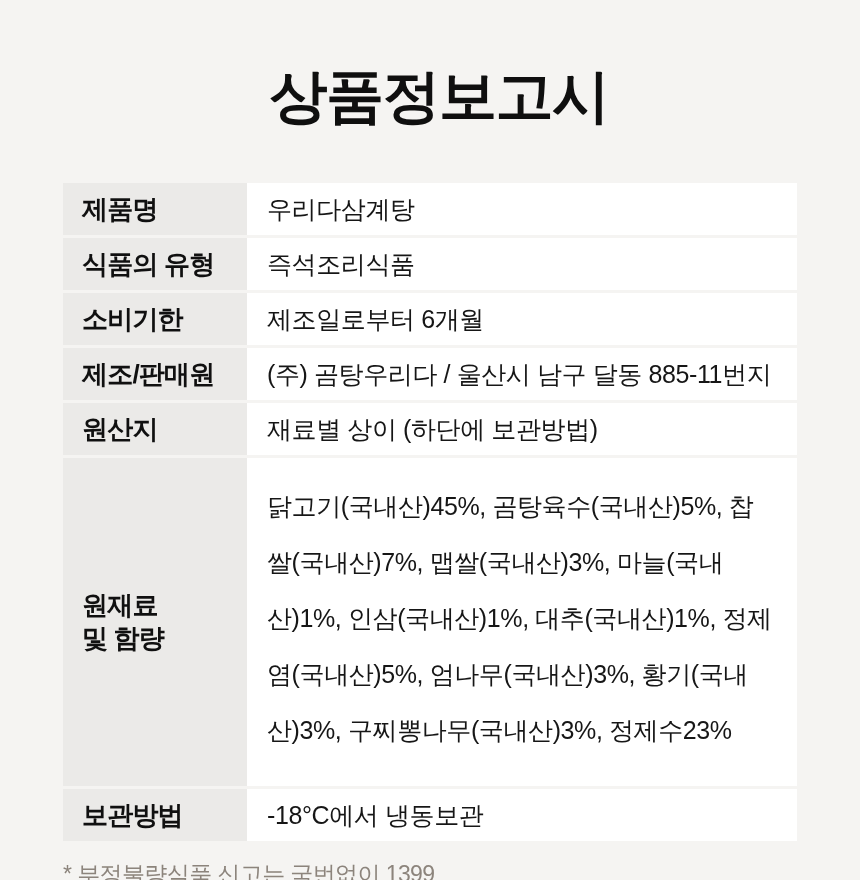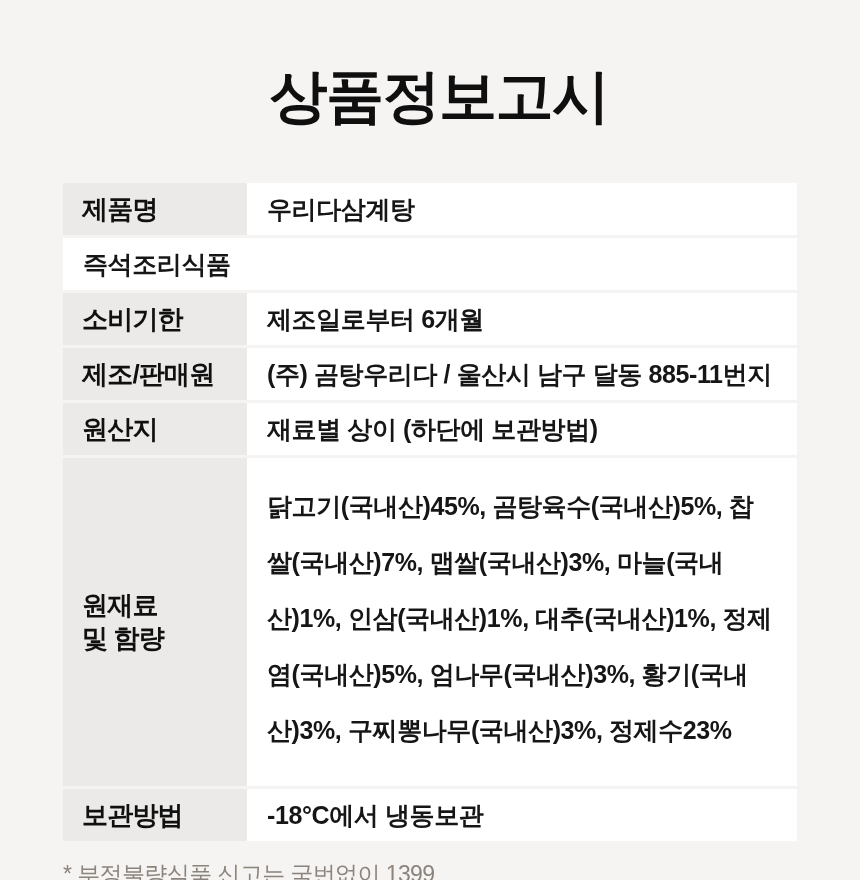--- a/index.html
+++ b/index.html
@@ -41,21 +41,21 @@
     display: flex;
     align-items: center;
     white-space: pre-line;
     line-height: 33px;
     color: #101010;
   }
   .cell-value {
     flex: 1;
     background: #ffffff;
     font-size: 25px;
-    font-weight: 700;
+    font-weight: 400;
     letter-spacing: -0.4px;
     padding: 0 20px;
     display: flex;
     align-items: center;
     color: #161616;
   }
   .row-normal {
     height: 52px;
     text-align: right;
   }
@@ -79,20 +79,21 @@
 <h1 class="page-title">상품정보고시</h1>
 
 <div class="info-table">
 
   <div class="row row-normal">
     <div class="cell-label">제품명</div>
     <div class="cell-value">우리다삼계탕</div>
   </div>
 
   <div class="row row-normal">
+    <div class="cell-label">식품의 유형</div>
     <div class="cell-value">즉석조리식품</div>
   </div>
 
   <div class="row row-normal">
     <div class="cell-label">소비기한</div>
     <div class="cell-value">제조일로부터 6개월</div>
   </div>
 
   <div class="row row-normal">
     <div class="cell-label">제조/판매원</div>

